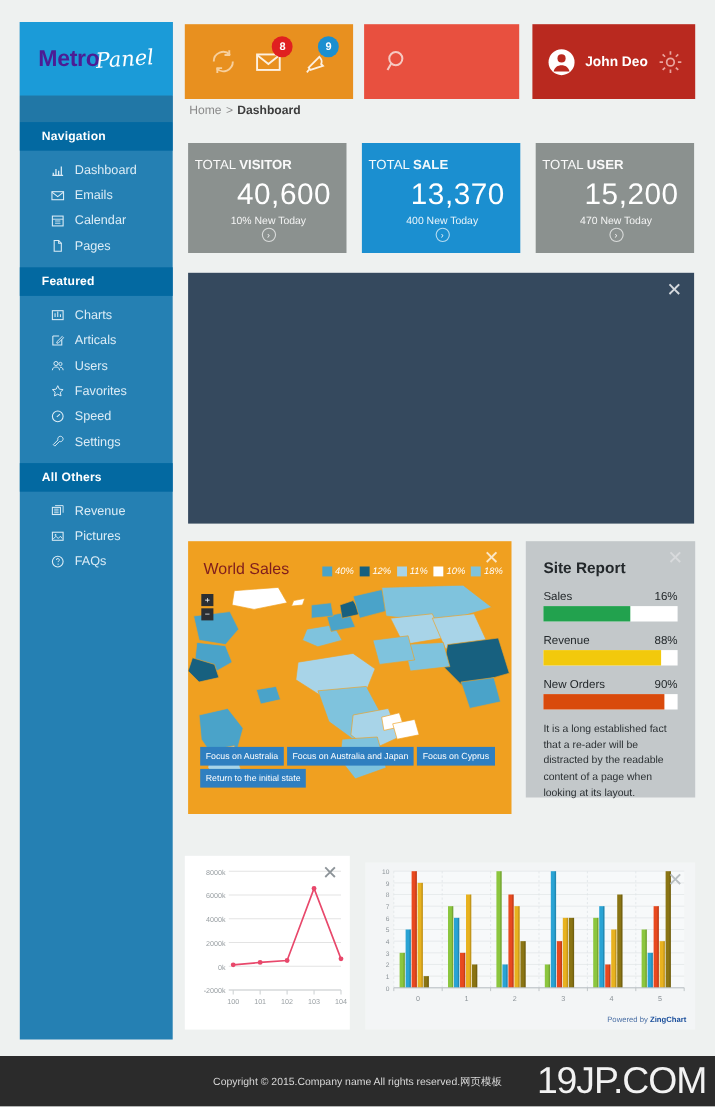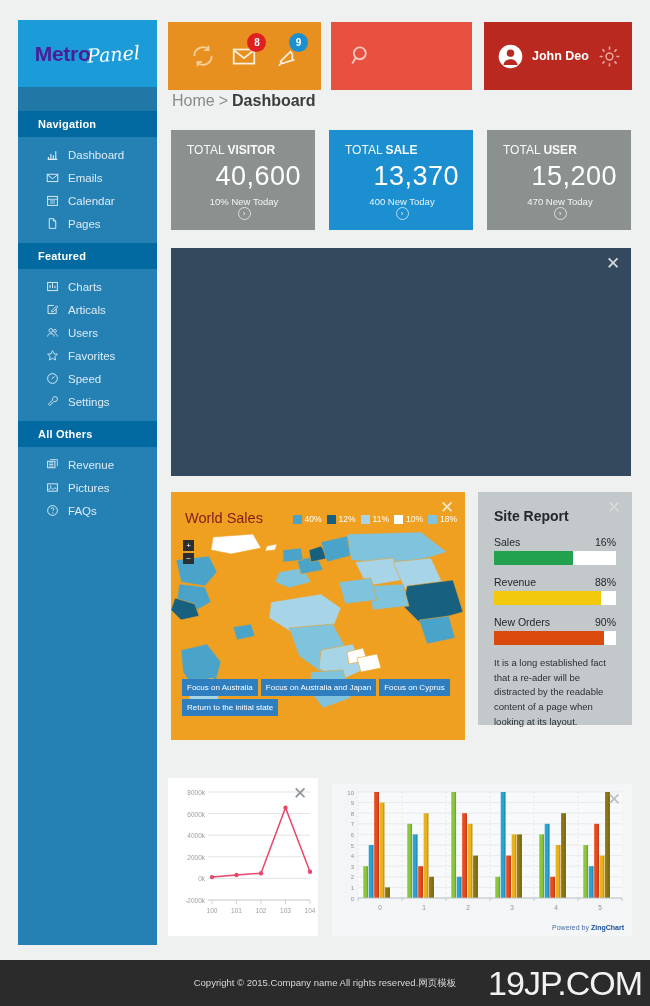--- a/index.html
+++ b/index.html
@@ -64,29 +64,29 @@
   }
   .top-user {
     position: absolute; left: 484px; top: 22px; width: 148px; height: 68px;
     background: #b9291f; display: flex; align-items: center;
     gap: 8px; padding-left: 13px;
   }
   .user-name { color: #fff; font-size: 12.5px; font-weight: bold; }
 
   .breadcrumb {
     position: absolute; left: 168px; top: 92px; width: 464px; height: 18px;
-    font-size: 16px; color: #8a8a8a; padding-left: 4px; display: flex;
-    gap: 4px;
+    font-size: 11px; color: #8a8a8a; padding-left: 4px; display: flex;
+    align-items: center; gap: 4px;
   }
   .breadcrumb b { color: #3c3c3c; }
   .breadcrumb .crumb-link { cursor: pointer; }
 
   
   .tiles { position: absolute; left: 171px; top: 130px; display: flex; gap: 14px; }
-  .tile { width: 144px; height: 100px; padding: 13px 14px 0 16px; position: relative; }
+  .tile { width: 144px; height: 100px; padding: 13px 14px 0 6px; position: relative; }
   .tile.grey { background: #8b918f; }
   .tile.blue { background: #1b8fd0; }
   .tile-label { color: #ffffff; font-size: 12px; opacity: .95; }
   .tile-label b { font-weight: bold; }
   .tile-num { color: #fff; font-size: 27px; font-weight: 300; text-align: right; margin-top: 4px; letter-spacing: .5px; }
   .tile-foot {
     position: absolute; left: 14px; right: 12px; bottom: 10px;
     display: flex; justify-content: space-between; align-items: center;
     color: #fff; font-size: 9.5px; opacity: .9; flex-direction: column;
   }
@@ -106,21 +106,21 @@
   .close-x.dark { color: rgba(255,255,255,.8); }
   .close-x.grey { color: #d8dadc; }
 
   
   .map-panel {
     position: absolute; left: 171px; top: 492px; width: 294px; height: 248px;
     background: #f0a020; overflow: hidden;
   }
   .map-title { position: absolute; left: 14px; top: 18px; color: #7f1d1d; font-size: 14.5px; font-weight: normal; }
   .map-legend { position: absolute; right: 8px; top: 22px; display: flex; gap: 5px; align-items: center; }
-  .lg-item { display: flex; align-items: center; gap: 3px; }
+  .lg-item { display: flex; align-items: center; gap: 3px; font-style: italic; }
   .lg-sw { width: 9px; height: 9px; display: inline-block; }
   .lg-txt { color: #fff; font-size: 8.5px; }
   .map-zoom { position: absolute; left: 12px; top: 48px; display: flex; flex-direction: column; gap: 2px; z-index: 4;}
   .map-zoom span {
     width: 11px; height: 11px; background: #2b2f33; color: #fff; font-size: 8px;
     display: flex; align-items: center; justify-content: center; cursor: pointer;
   }
   .map-svg { position: absolute; left: 0; top: 40px; }
   .map-btns { position: absolute; left: 11px; bottom: 24px; width: 276px; display: flex; flex-wrap: wrap; gap: 3px; text-align: right; }
   .map-btn {

